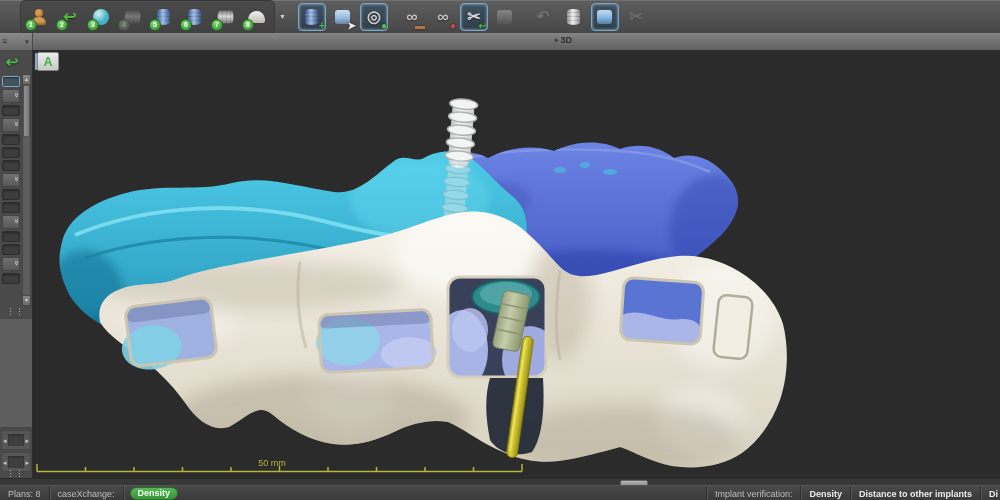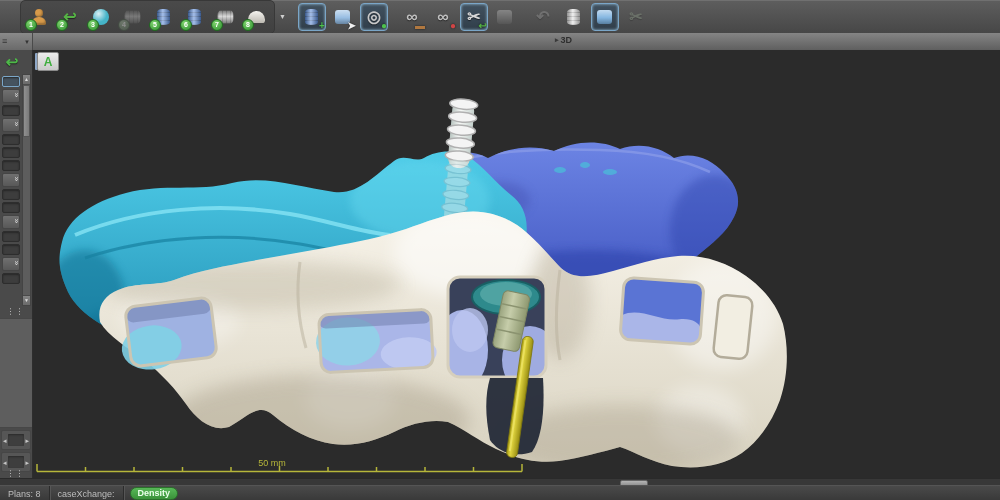--- a/index.html
+++ b/index.html
@@ -488,15 +488,21 @@
   </div>
 
   <div id="statusbar">
     <div id="sb-left">
         <div class="sb-item">Plans: 8</div>
         <div class="sb-item">caseXchange:</div>
         <div class="sb-item badge-green">
           <span class="sb-badge">Density</span>
         </div>
       </div>
+    <div id="sb-right">
+        <div class="sb-item">Implant verification:</div>
+        <div class="sb-item strong">Density</div>
+        <div class="sb-item strong">Distance to other implants</div>
+        <div class="sb-item strong clipped">Di</div>
+      </div>
   </div>
 
 </div>
 
 </body></html>

